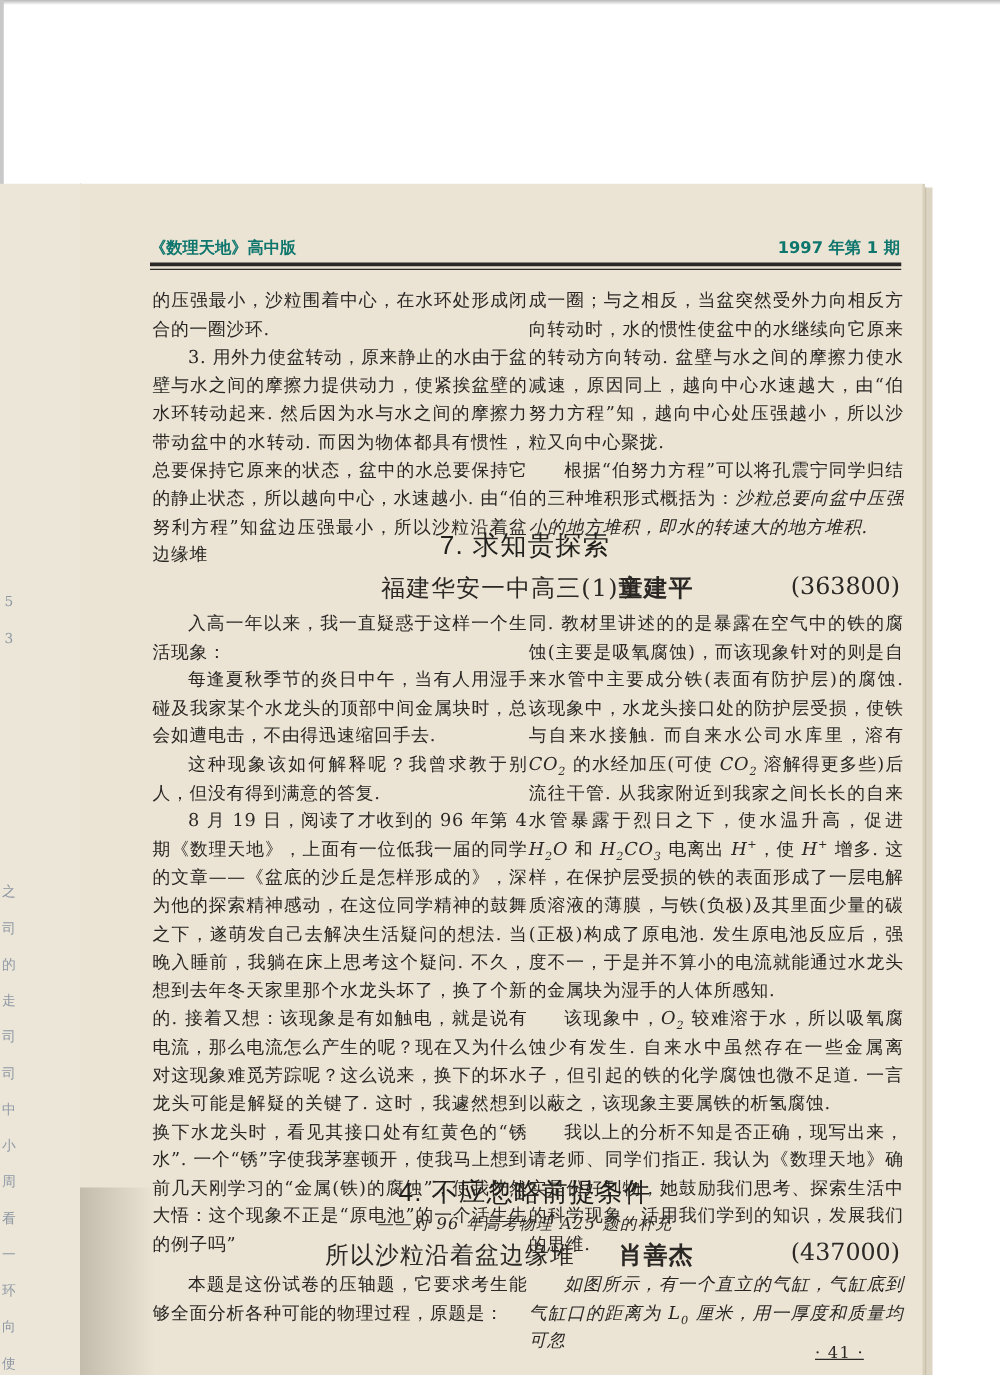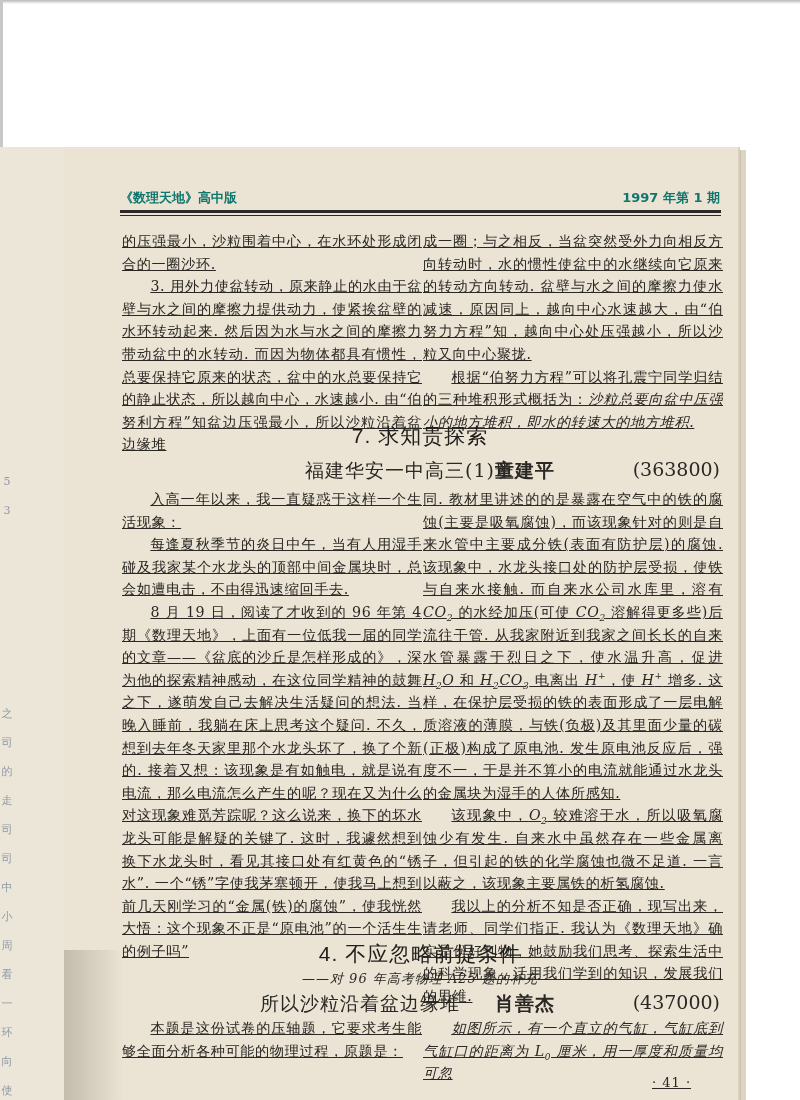--- a/index.html
+++ b/index.html
@@ -53,21 +53,21 @@
     }
     .head-rule-thin {
       position: absolute; top: 215px; left: 120px; width: 601px; height: 1px; background: #2b2926;
     }
 
     .col {
       position: absolute; width: 300px;
       font-size: 14.2px; line-height: 22.6px; letter-spacing: 0.6px;
       text-align: justify;
     }
-    .col p { margin: 0; text-decoration: underline; }
+    .col p { margin: 0; }
     .col .ind { text-indent: 2em; }
     .col .kai { font-family: "DejaVu Serif", serif; font-style: italic; }
     .col sub, .col sup { font-size: 9px; line-height: 0; }
     .chem { font-style: italic; }
 
     .section-title {
       position: absolute; left: 120px; width: 600px; text-align: center;
       font-family: Liberation Sans, sans-serif;
       font-size: 21px; letter-spacing: 1px; color: #22201d;
     }
@@ -143,20 +143,21 @@
 <div class="section-title" style="top:422px;">7. 求知贵探索</div>
 <div class="byline" style="top:458px;">
   <span class="school">福建华安一中高三(1)班</span>
   <span class="author">童建平</span>
   <span class="zip">(363800)</span>
 </div>
 
 <div class="col" style="left:122px; top:488px;">
   <p class="ind">入高一年以来，我一直疑惑于这样一个生活现象：</p>
   <p class="ind">每逢夏秋季节的炎日中午，当有人用湿手碰及我家某个水龙头的顶部中间金属块时，总会如遭电击，不由得迅速缩回手去.</p>
+  <p class="ind">这种现象该如何解释呢？我曾求教于别人，但没有得到满意的答复.</p>
   <p class="ind">8 月 19 日，阅读了才收到的 96 年第 4 期《数理天地》，上面有一位低我一届的同学的文章——《盆底的沙丘是怎样形成的》，深为他的探索精神感动，在这位同学精神的鼓舞之下，遂萌发自己去解决生活疑问的想法. 当晚入睡前，我躺在床上思考这个疑问. 不久，想到去年冬天家里那个水龙头坏了，换了个新的. 接着又想：该现象是有如触电，就是说有电流，那么电流怎么产生的呢？现在又为什么对这现象难觅芳踪呢？这么说来，换下的坏水龙头可能是解疑的关键了. 这时，我遽然想到换下水龙头时，看见其接口处有红黄色的“锈水”. 一个“锈”字使我茅塞顿开，使我马上想到前几天刚学习的“金属(铁)的腐蚀”，使我恍然大悟：这个现象不正是“原电池”的一个活生生的例子吗”</p>
 </div>
 
 <div class="col" style="left:423px; top:488px;">
   <p><span>同. 教材里讲述的的是暴露在空气中的铁的腐蚀(主要是吸氧腐蚀)，而该现象针对的则是自来水管中主要成分铁(表面有防护层)的腐蚀. 该现象中，水龙头接口处的防护层受损，使铁与自来水接触. 而自来水公司水库里，溶有 </span><span class="chem"><span>CO</span><sub>2</sub></span><span> 的水经加压(可使 </span><span class="chem"><span>CO</span><sub>2</sub></span><span> 溶解得更多些)后流往干管. 从我家附近到我家之间长长的自来水管暴露于烈日之下，使水温升高，促进 </span><span class="chem"><span>H</span><sub>2</sub>O</span><span> 和 </span><span class="chem"><span>H</span><sub>2</sub>CO<sub>3</sub></span><span> 电离出 </span><span class="chem"><span>H</span><sup>+</sup></span><span>，使 </span><span class="chem"><span>H</span><sup>+</sup></span><span> 增多. 这样，在保护层受损的铁的表面形成了一层电解质溶液的薄膜，与铁(负极)及其里面少量的碳(正极)构成了原电池. 发生原电池反应后，强度不一，于是并不算小的电流就能通过水龙头的金属块为湿手的人体所感知.</span></p>
   <p class="ind"><span>该现象中，</span><span class="chem"><span>O</span><sub>2</sub></span><span> 较难溶于水，所以吸氧腐蚀少有发生. 自来水中虽然存在一些金属离子，但引起的铁的化学腐蚀也微不足道. 一言以蔽之，该现象主要属铁的析氢腐蚀.</span></p>
   <p class="ind">我以上的分析不知是否正确，现写出来，请老师、同学们指正. 我认为《数理天地》确实是份好刊物，她鼓励我们思考、探索生活中的科学现象，活用我们学到的知识，发展我们的思维.</p>
 </div>
 
 <div class="section-title" style="top:940px;">4. 不应忽略前提条件</div>

